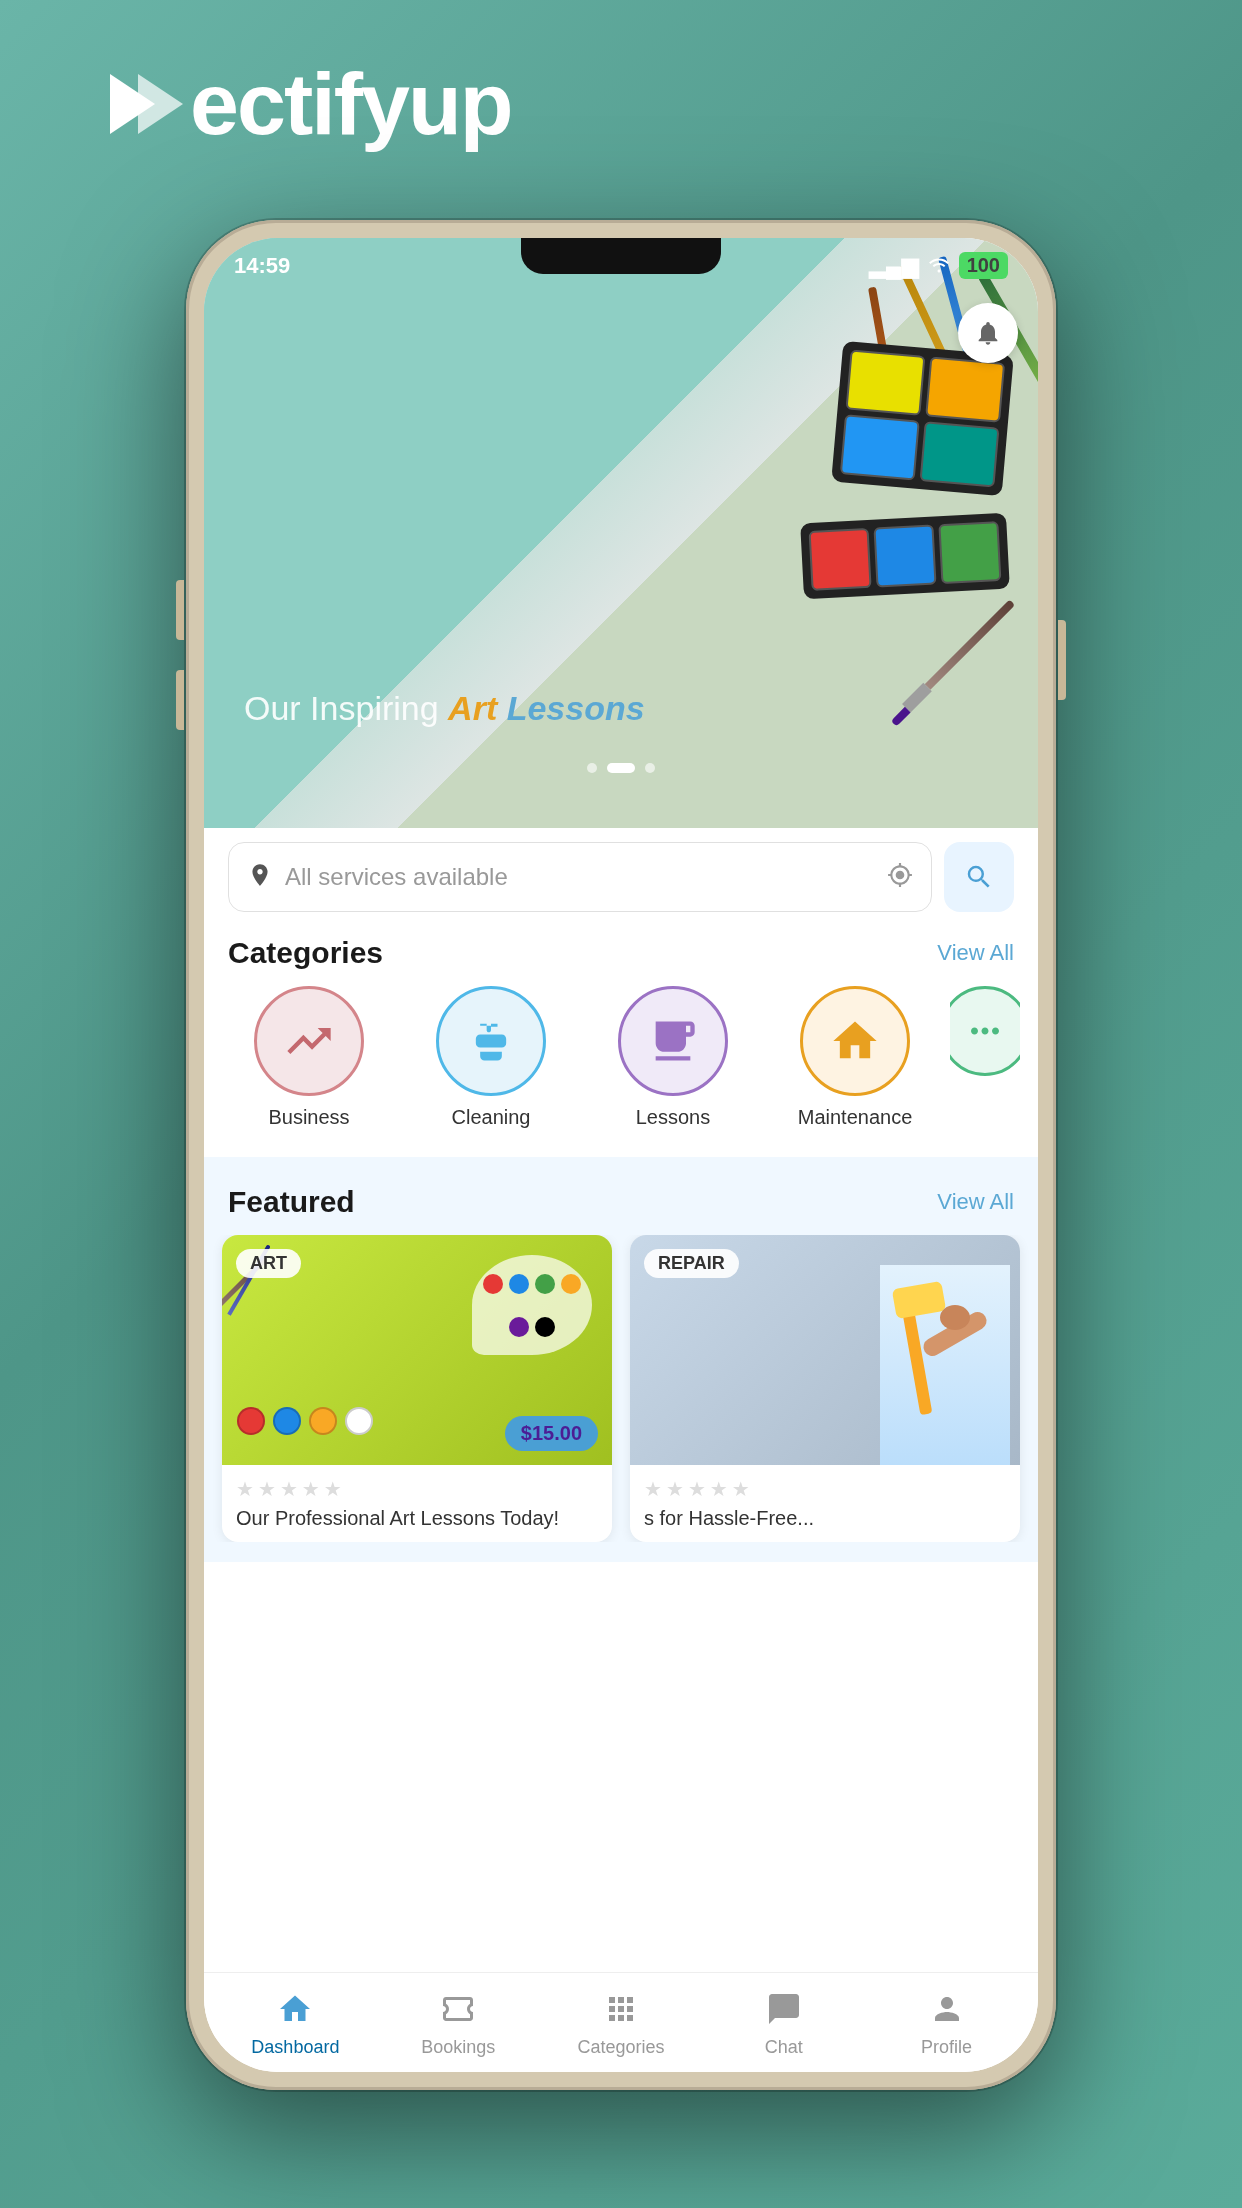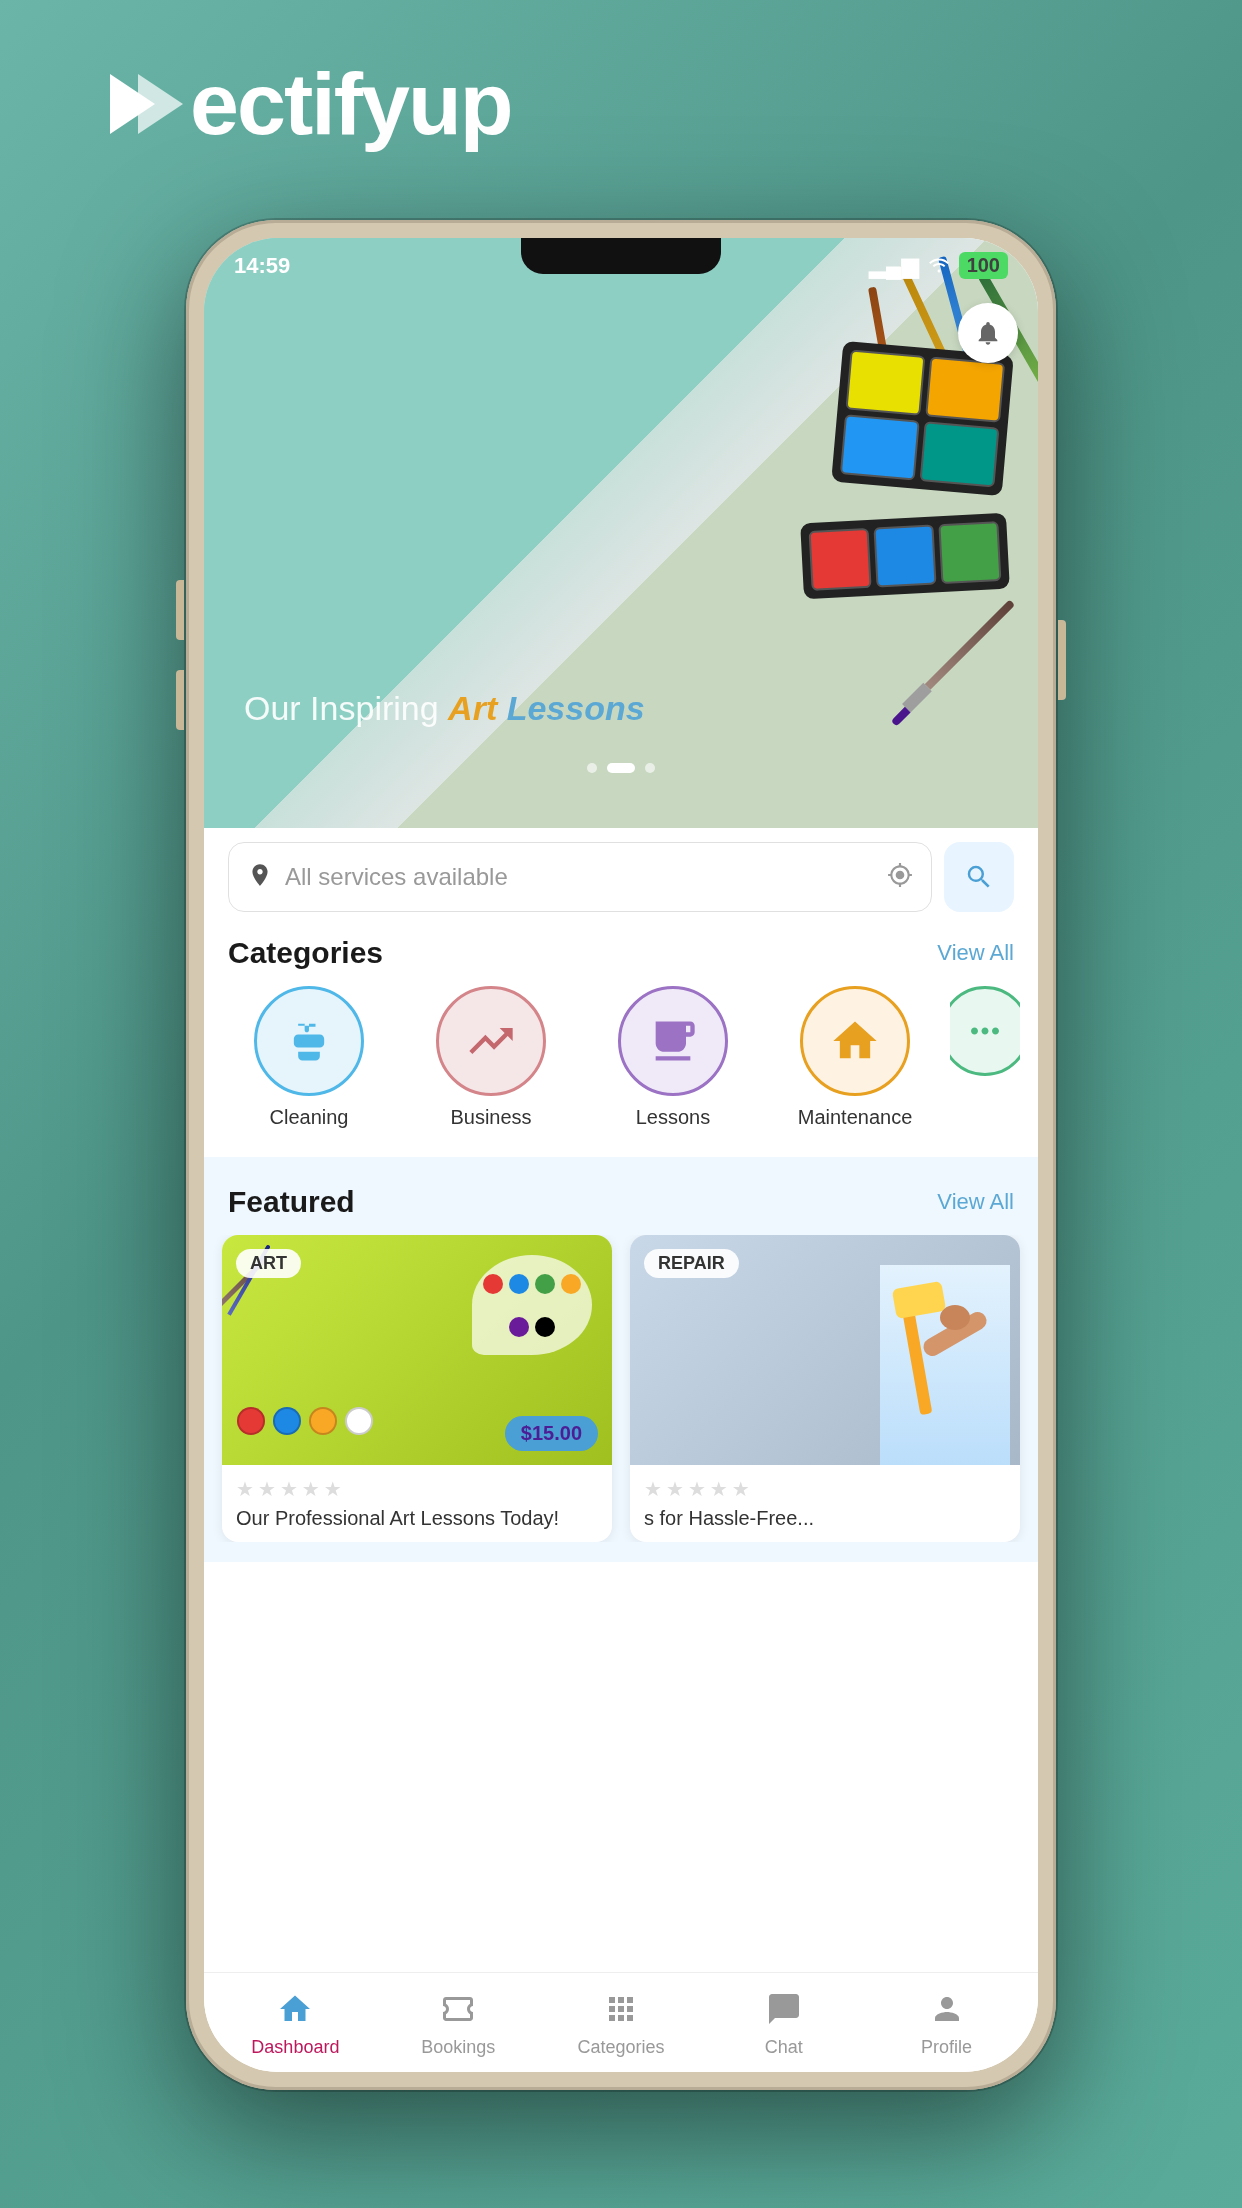--- a/index.html
+++ b/index.html
@@ -533,35 +533,35 @@
       </div>
 
       <div class="section-header">
         <span class="section-title">Categories</span>
         <span class="view-all-link">View All</span>
       </div>
 
       <div class="categories-row">
 
         <div class="category-item">
+          <div class="category-circle business">
+            <svg width="52" height="52" viewBox="0 0 24 24" fill="#c4686e">
+              <path d="M16 6l2.29 2.29-4.88 4.88-4-4L2 16.59 3.41 18l6-6 4 4 6.3-6.29L22 12V6h-6z"></path>
+            </svg>
+          </div>
+          <span class="category-label">Business</span>
+        </div>
+
+        <div class="category-item">
           <div class="category-circle cleaning">
             <svg width="52" height="52" viewBox="0 0 24 24" fill="#4fb8e8">
               <path d="M7 19c0 1.1.9 2 2 2h6c1.1 0 2-.9 2-2v-2H7v2zm3-14V4H7v1l3 .01c-.01.1-.01.32-.01.43V7c0 .55.45 1 1 1s1-.45 1-1V5.44l3.01-.01V4h-3V5C11.55 5 10.14 5 10 5zM17 9H7c-1.1 0-2 .9-2 2v2c0 1.1.9 2 2 2h10c1.1 0 2-.9 2-2v-2c0-1.1-.9-2-2-2z"></path>
             </svg>
           </div>
           <span class="category-label">Cleaning</span>
-        </div>
-
-        <div class="category-item">
-          <div class="category-circle business">
-            <svg width="52" height="52" viewBox="0 0 24 24" fill="#c4686e">
-              <path d="M16 6l2.29 2.29-4.88 4.88-4-4L2 16.59 3.41 18l6-6 4 4 6.3-6.29L22 12V6h-6z"></path>
-            </svg>
-          </div>
-          <span class="category-label">Business</span>
         </div>
 
         <div class="category-item">
           <div class="category-circle lessons">
             <svg width="52" height="52" viewBox="0 0 24 24" fill="#9b72c4">
               <path d="M20 3H4v10c0 2.21 1.79 4 4 4h6c2.21 0 4-1.79 4-4v-3h2c1.11 0 2-.89 2-2V5c0-1.11-.89-2-2-2zm0 5h-2V5h2v3zM4 19h16v2H4z"></path>
             </svg>
           </div>
           <span class="category-label">Lessons</span>
         </div>
@@ -672,21 +672,21 @@
     </div>
 
     <div class="bottom-nav">
 
       <div class="nav-item active">
         <div class="nav-icon">
           <svg width="36" height="36" viewBox="0 0 24 24" fill="#4a9fd4">
             <path d="M10 20v-6h4v6h5v-8h3L12 3 2 12h3v8z"></path>
           </svg>
         </div>
-        <span class="nav-label" style="color:#be185d">Dashboard</span>
+        <span class="nav-label" style="color:#0369a1">Dashboard</span>
       </div>
 
       <div class="nav-item">
         <div class="nav-icon">
           <svg width="36" height="36" viewBox="0 0 24 24" fill="#999">
             <path d="M22 10V6c0-1.11-.9-2-2-2H4c-1.1 0-1.99.89-1.99 2v4c1.1 0 1.99.9 1.99 2s-.89 2-2 2v4c0 1.1.9 2 2 2h16c1.1 0 2-.9 2-2v-4c-1.1 0-2-.9-2-2s.9-2 2-2zm-2-1.46c-1.19.69-2 1.99-2 3.46s.81 2.77 2 3.46V18H4v-2.54c1.19-.69 2-1.99 2-3.46 0-1.48-.8-2.77-1.99-3.46L4 6h16v2.54z"></path>
           </svg>
         </div>
         <span class="nav-label">Bookings</span>
       </div>

